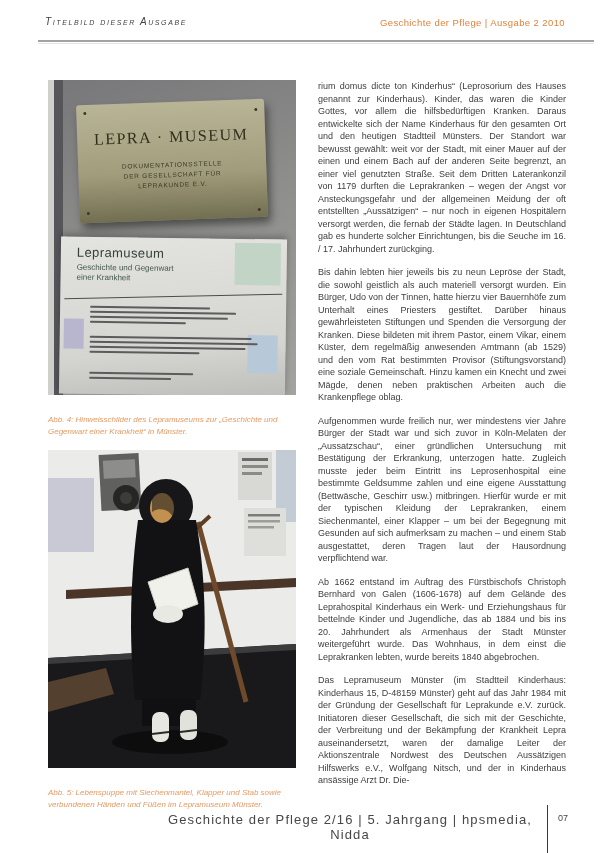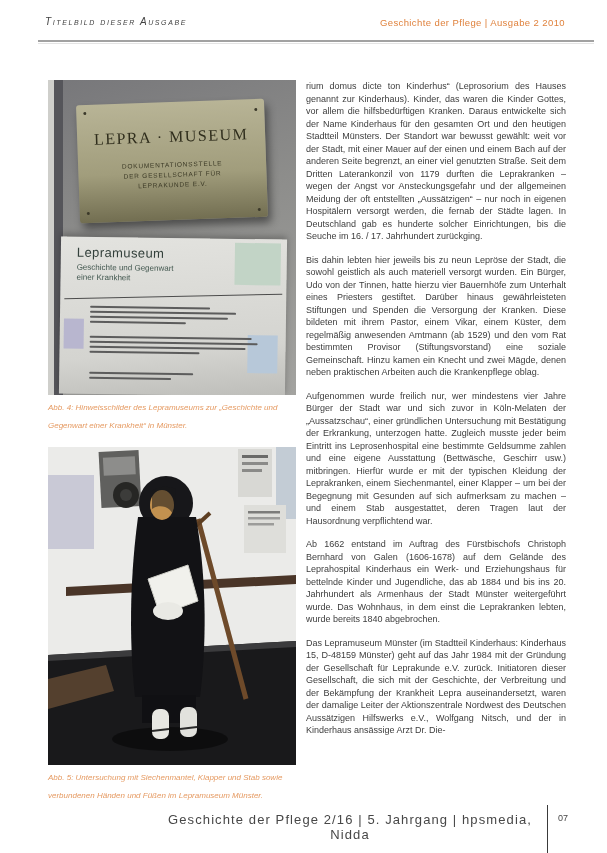--- a/index.html
+++ b/index.html
@@ -46,32 +46,32 @@
   .poster-sub{margin-top:3px;font-size:8px;line-height:10px;color:#41564e;}
   .patch{position:absolute;}
   .patch-green{right:6px;top:4px;width:46px;height:42px;background:#c2d4c6;}
   .patch-lav{left:4px;top:82px;width:20px;height:30px;background:#b8b6cf;}
   .patch-blue{right:8px;top:96px;width:30px;height:38px;background:#b7c8d9;}
   .shelf-line{position:absolute;left:4px;top:58px;width:218px;height:1px;background:#4c4c4c;transform:rotate(-2deg);}
   .fineprint{position:absolute;left:30px;}
   .tline{height:2px;background:#5c5c5c;margin:3px 0;border-radius:1px;}
 
   .caption{
-    margin-top:4px;font-size:8px;font-style:italic;line-height:18px;
+    margin-top:19px;font-size:8px;font-style:italic;line-height:12px;
     color:#e59a62;width:240px;
   }
 
   .photo2{height:318px;margin-top:12px;background:#ececea;}
 
   
   .article{
     position:absolute;left:302px;top:80px;width:264px;height:726px;overflow:hidden;
     font-size:9px;line-height:12.5px;color:#3d3d3d;text-align:justify;
   }
-  .article p{margin:0 0 11px 4px;}
+  .article p{margin:0 0 11px 16px;}
 
   
   .footer-text{
     position:absolute;left:160px;top:812px;width:380px;text-align:center;
     font-size:13px;letter-spacing:1.1px;color:#474747;
   }
   .footer-divider{position:absolute;left:547px;top:805px;width:1px;height:48px;background:#3a3a3a;}
   .footer-page{position:absolute;left:558px;top:813px;font-size:9px;color:#474747;}
 </style>
 </head>
@@ -172,21 +172,21 @@
 
         <polygon points="100,132 140,118 150,154 112,168" fill="#f1f1ec" stroke="#cfcfc8" stroke-width="1"></polygon>
         <ellipse cx="120" cy="164" rx="15" ry="9" fill="#e9e9e4"></ellipse>
 
         <rect x="104" y="262" width="17" height="30" rx="7" fill="#e7e7e2"></rect>
         <rect x="132" y="260" width="17" height="30" rx="7" fill="#e2e2dd"></rect>
         <line x1="104" y1="284" x2="121" y2="282" stroke="#2a2a2a" stroke-width="2"></line>
         <line x1="132" y1="282" x2="149" y2="280" stroke="#2a2a2a" stroke-width="2"></line>
       </svg>
     </div>
-    <div class="caption">Abb. 5: Untersuchung mit Siechenmantel, Klapper und Stab sowie verbundenen Händen und Füßen im Lepramuseum Münster.</div>
+    <div class="caption">Abb. 5: Lebenspuppe mit Siechenmantel, Klapper und Stab sowie verbundenen Händen und Füßen im Lepramuseum Münster.</div>
   </div>
 
   <div class="article">
     <p>rium domus dicte ton Kinderhus“ (Leprosorium des Hauses genannt zur Kinderhaus). Kinder, das waren die Kinder Gottes, vor allem die hilfsbedürftigen Kranken. Daraus entwickelte sich der Name Kinderhaus für den gesamten Ort und den heutigen Stadtteil Münsters. Der Standort war bewusst gewählt: weit vor der Stadt, mit einer Mauer auf der einen und einem Bach auf der anderen Seite begrenzt, an einer viel genutzten Straße. Seit dem Dritten Laterankonzil von 1179 durften die Leprakranken – wegen der Angst vor Ansteckungsgefahr und der allgemeinen Meidung der oft entstellten „Aussätzigen“ – nur noch in eigenen Hospitälern versorgt werden, die fernab der Städte lagen. In Deutschland gab es hunderte solcher Einrichtungen, bis die Seuche im 16. / 17. Jahrhundert zurückging.</p>
     <p>Bis dahin lebten hier jeweils bis zu neun Lepröse der Stadt, die sowohl geistlich als auch materiell versorgt wurden. Ein Bürger, Udo von der Tinnen, hatte hierzu vier Bauernhöfe zum Unterhalt eines Priesters gestiftet. Darüber hinaus gewährleisteten Stiftungen und Spenden die Versorgung der Kranken. Diese bildeten mit ihrem Pastor, einem Vikar, einem Küster, dem regelmäßig anwesenden Amtmann (ab 1529) und den vom Rat bestimmten Provisor (Stiftungsvorstand) eine soziale Gemeinschaft. Hinzu kamen ein Knecht und zwei Mägde, denen neben praktischen Arbeiten auch die Krankenpflege oblag.</p>
     <p>Aufgenommen wurde freilich nur, wer mindestens vier Jahre Bürger der Stadt war und sich zuvor in Köln-Melaten der „Aussatzschau“, einer gründlichen Untersuchung mit Bestätigung der Erkrankung, unterzogen hatte. Zugleich musste jeder beim Eintritt ins Leprosenhospital eine bestimmte Geldsumme zahlen und eine eigene Ausstattung (Bettwäsche, Geschirr usw.) mitbringen. Hierfür wurde er mit der typischen Kleidung der Leprakranken, einem Siechenmantel, einer Klapper – um bei der Begegnung mit Gesunden auf sich aufmerksam zu machen – und einem Stab ausgestattet, deren Tragen laut der Hausordnung verpflichtend war.</p>
     <p>Ab 1662 entstand im Auftrag des Fürstbischofs Christoph Bernhard von Galen (1606-1678) auf dem Gelände des Leprahospital Kinderhaus ein Werk- und Erziehungshaus für bettelnde Kinder und Jugendliche, das ab 1884 und bis ins 20. Jahrhundert als Armenhaus der Stadt Münster weitergeführt wurde. Das Wohnhaus, in dem einst die Leprakranken lebten, wurde bereits 1840 abgebrochen.</p>
     <p>Das Lepramuseum Münster (im Stadtteil Kinderhaus: Kinderhaus 15, D-48159 Münster) geht auf das Jahr 1984 mit der Gründung der Gesellschaft für Leprakunde e.V. zurück. Initiatoren dieser Gesellschaft, die sich mit der Geschichte, der Verbreitung und der Bekämpfung der Krankheit Lepra auseinandersetzt, waren der damalige Leiter der Aktionszentrale Nordwest des Deutschen Aussätzigen Hilfswerks e.V., Wolfgang Nitsch, und der in Kinderhaus ansässige Arzt Dr. Die-</p>
   </div>
 

